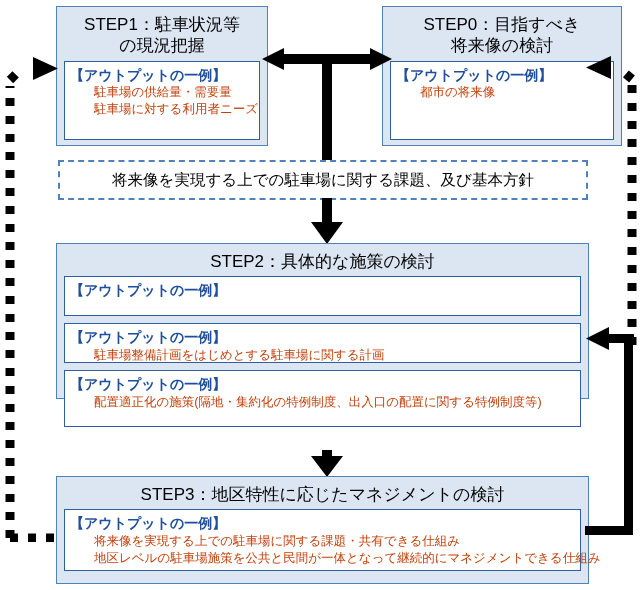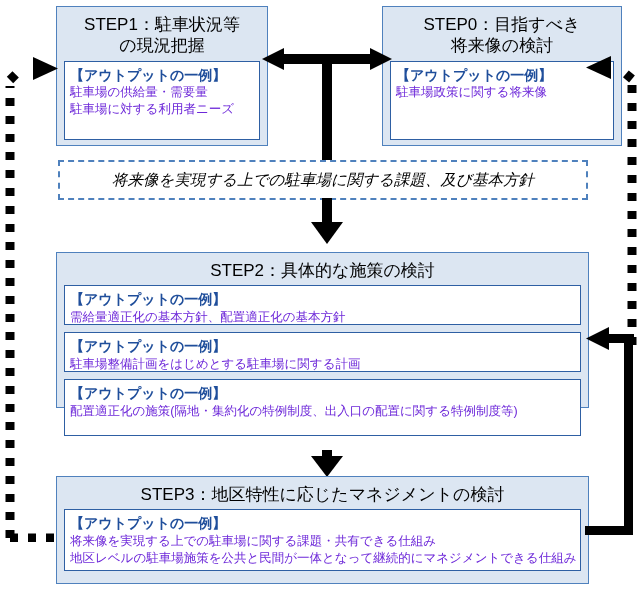--- a/index.html
+++ b/index.html
@@ -40,40 +40,40 @@
     padding:4px 5px 5px 5px;
   }
   .out-head{
     color:#1f4e9b;
     font-size:14px;
     line-height:1.32;
     font-weight:bold;
     white-space:nowrap;
   }
   .out-line{
-    color:#6d28d9;
+    color:#c2410c;
     font-size:12.5px;
     line-height:1.35;
     white-space:nowrap;
+    margin-left:24px;
   }
   
   .dashed-box{
     position:absolute;
     border:2px dashed #4f81bd;
     background:#ffffff;
     box-sizing:border-box;
     display:flex;
     align-items:center;
     justify-content:center;
   }
   .dashed-text{
     font-size:15.5px;
     color:#000000;
     white-space:nowrap;
-    font-style:italic;
   }
   
   .conn{position:absolute;background:#000000;}
   .dotline{position:absolute;}
   svg.arrow{position:absolute;overflow:visible;}
 </style>
 </head>
 <body>
 
 <div id="canvas">
@@ -90,46 +90,45 @@
     </div>
   </div>
 
   <div class="step-box" style="left:382px; top:6px; width:240px; height:140px;">
     <div class="step-title">
       <div>STEP0：目指すべき</div>
       <div>将来像の検討</div>
     </div>
     <div class="out-box" style="height:79px;">
       <div class="out-head">【アウトプットの一例】</div>
-      <div class="out-line">駐車場政策に関する将来像</div>
+      <div class="out-line">都市の将来像</div>
     </div>
   </div>
 
   <svg class="arrow" style="left:262px; top:48px;" width="130" height="22" viewBox="0 0 130 22">
     <polygon points="0,11 22,0 22,22" fill="#000000"></polygon>
     <polygon points="130,11 108,0 108,22" fill="#000000"></polygon>
     <rect x="20" y="6" width="90" height="10" fill="#000000"></rect>
   </svg>
 
   <div class="conn" style="left:322px; top:54px; width:10px; height:115px;"></div>
 
   <div class="dashed-box" style="left:58px; top:160px; width:530px; height:40px;">
     <span class="dashed-text">将来像を実現する上での駐車場に関する課題、及び基本方針</span>
   </div>
 
   <svg class="arrow" style="left:310px; top:198px;" width="34" height="46" viewBox="0 0 34 46">
     <rect x="12" y="0" width="10" height="27" fill="#000000"></rect>
     <polygon points="17,46 1,24 33,24" fill="#000000"></polygon>
   </svg>
 
-  <div class="step-box" style="left:56px; top:252px; width:533px; height:156px;">
+  <div class="step-box" style="left:56px; top:243px; width:533px; height:156px;">
     <div class="step-title">STEP2：具体的な施策の検討</div>
     <div class="out-box" style="height:40px;">
       <div class="out-head">【アウトプットの一例】</div>
-      <div class="out-line">需給量適正化の基本方針、配置適正化の基本方針</div>
     </div>
     <div class="out-box" style="height:40px;">
       <div class="out-head">【アウトプットの一例】</div>
       <div class="out-line">駐車場整備計画をはじめとする駐車場に関する計画</div>
     </div>
     <div class="out-box" style="height:57px;">
       <div class="out-head">【アウトプットの一例】</div>
       <div class="out-line">配置適正化の施策(隔地・集約化の特例制度、出入口の配置に関する特例制度等)</div>
     </div>
   </div>

